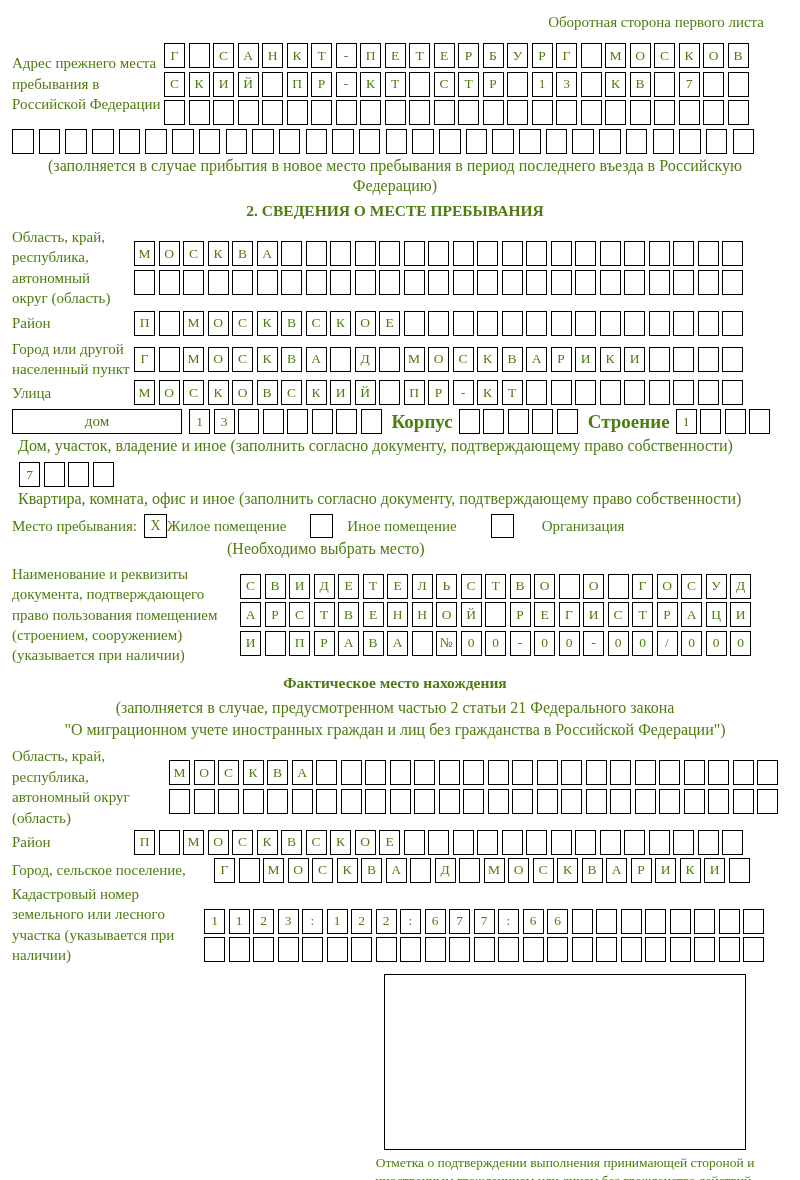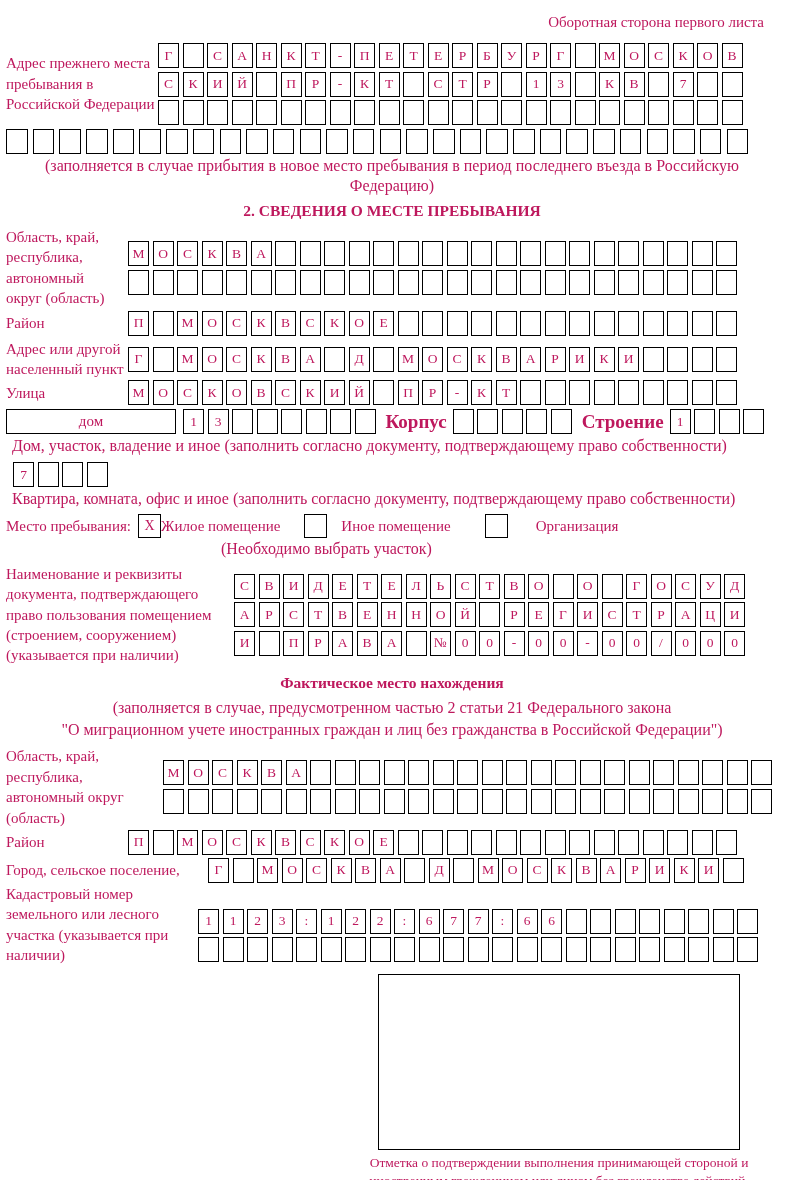--- a/index.html
+++ b/index.html
@@ -1,17 +1,17 @@
 <!DOCTYPE html>
 <html><head>
 <meta charset="utf-8">
 <style>
   html,body{margin:0;padding:0;background:#fff;}
-  .page{width:800px;height:1180px;box-sizing:border-box;padding:6px 22px 0 6px;
-        font-family:"Liberation Serif","DejaVu Serif",serif;color:#be185d;background:#fff;
+  .page{width:800px;height:1180px;box-sizing:border-box;padding:6px 22px 0 12px;
+        font-family:"Liberation Serif","DejaVu Serif",serif;color:#4d7c0f;background:#fff;
         position:relative;overflow:hidden;}
   .toptitle{text-align:right;font-size:15px;padding-right:14px;margin:8px 0 12px;}
   .cellrow{display:flex;gap:3.5px;}
   .cellcol{display:flex;flex-direction:column;gap:3.5px;}
   .cell{flex:none;width:21px;height:25px;border:1.6px solid #000;display:flex;
         align-items:center;justify-content:center;font-size:13.5px;box-sizing:border-box;
         background:#fff;}
   .spread{gap:5.2px;}
   .spread .cell{width:21.5px;}
   .field{display:flex;align-items:center;}
@@ -245,21 +245,21 @@
         <span class="cell"></span>
         <span class="cell"></span>
         <span class="cell"></span>
         <span class="cell"></span>
         <span class="cell"></span>
       </div>
   </div>
 
   <div class="field" style="margin-top:3px">
     <div class="flabel" style="width:122px">
-      <div>Адрес или другой</div>
+      <div>Город или другой</div>
       <div>населенный пункт</div>
     </div>
     <div class="cellrow">
         <span class="cell">Г</span>
         <span class="cell"></span>
         <span class="cell">М</span>
         <span class="cell">О</span>
         <span class="cell">С</span>
         <span class="cell">К</span>
         <span class="cell">В</span>
@@ -357,21 +357,21 @@
 
   <div class="stayrow">
     <span>Место пребывания:</span>
     <span class="checkbox" style="margin-left:7px">X</span>
     <span style="margin-left:0">Жилое помещение</span>
     <span class="checkbox" style="margin-left:24px"></span>
     <span style="margin-left:14px">Иное помещение</span>
     <span class="checkbox" style="margin-left:34px"></span>
     <span style="margin-left:28px">Организация</span>
   </div>
-  <div class="note" style="margin-left:215px;margin-top:1px">(Необходимо выбрать участок)</div>
+  <div class="note" style="margin-left:215px;margin-top:1px">(Необходимо выбрать место)</div>
 
   <div class="field" style="margin-top:4px">
     <div class="flabel" style="width:228px">Наименование и реквизиты документа, подтверждающего право пользования помещением (строением, сооружением) (указывается при наличии)</div>
     <div class="cellcol">
       <div class="cellrow">
           <span class="cell">С</span>
           <span class="cell">В</span>
           <span class="cell">И</span>
           <span class="cell">Д</span>
           <span class="cell">Е</span>

